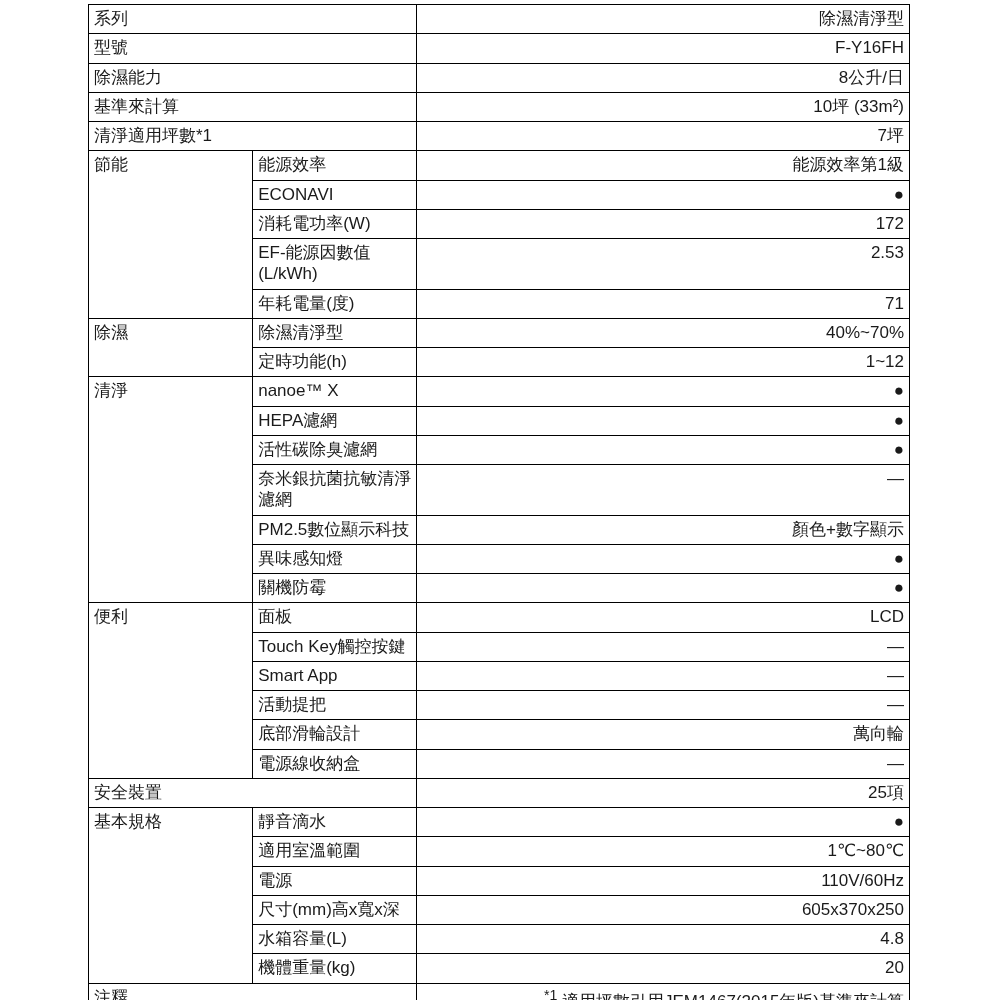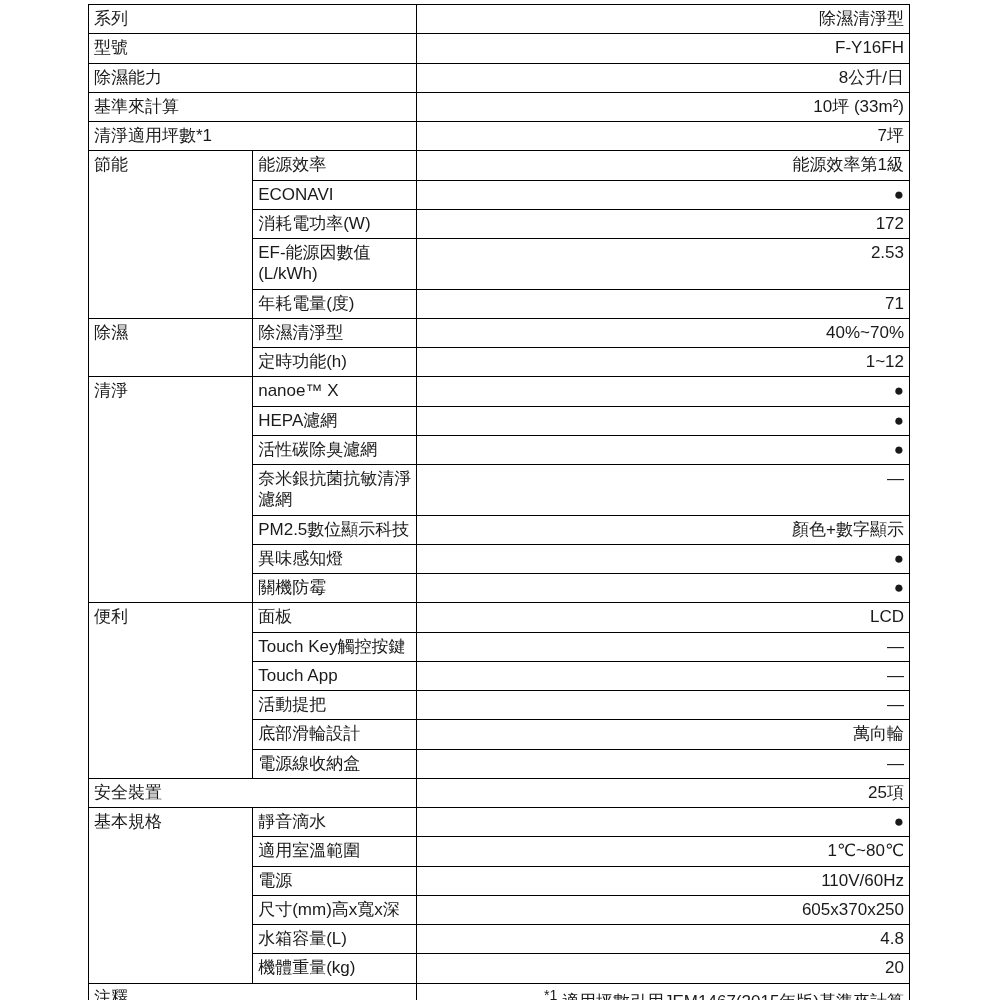--- a/index.html
+++ b/index.html
@@ -138,21 +138,21 @@
         <tr>
           <td class="c-group" rowspan="6">便利</td>
           <td class="c-item">面板</td>
           <td class="c-value">LCD</td>
         </tr>
         <tr>
           <td class="c-item">Touch Key觸控按鍵</td>
           <td class="c-value">—</td>
         </tr>
         <tr>
-          <td class="c-item">Touch App</td>
+          <td class="c-item">Smart App</td>
           <td class="c-value">—</td>
         </tr>
         <tr>
           <td class="c-item">活動提把</td>
           <td class="c-value">—</td>
         </tr>
         <tr>
           <td class="c-item">底部滑輪設計</td>
           <td class="c-value">萬向輪</td>
         </tr>

